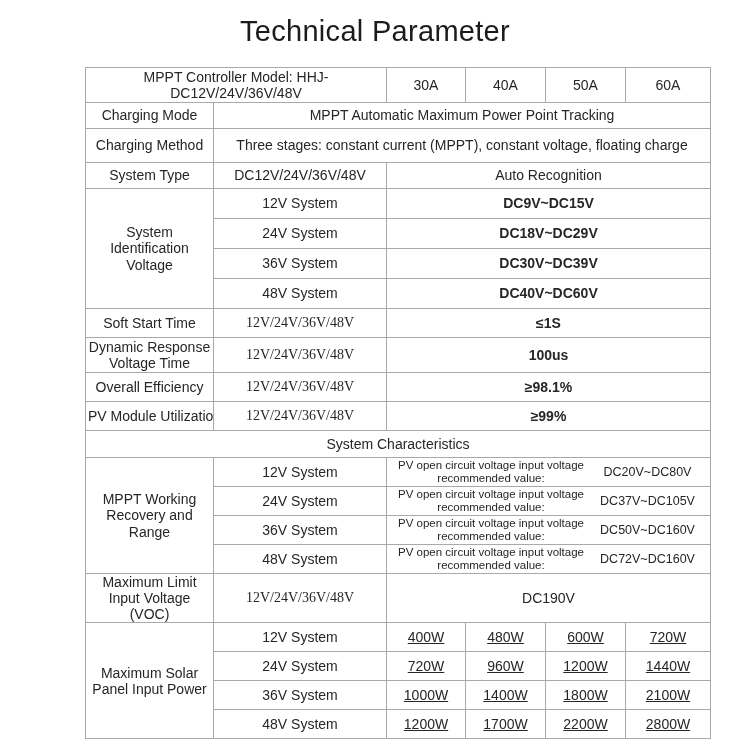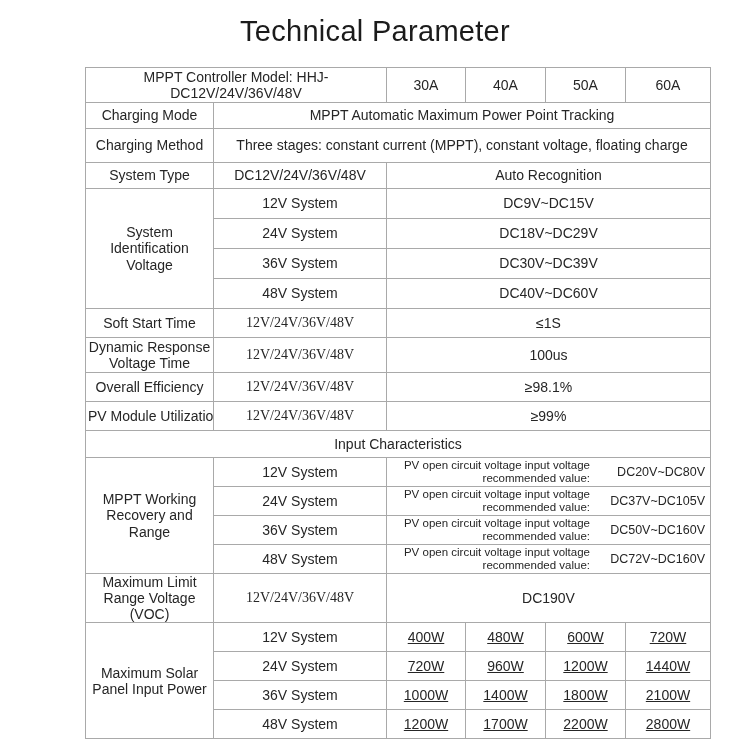--- a/index.html
+++ b/index.html
@@ -51,42 +51,42 @@
   tr.h29 { height: 29px; }
   tr.h27 { height: 27px; }
   tr.h26 { height: 26px; }
   
   td.left   { text-align: left; padding-left: 7px; }
   td.label  { font-size: 13.5px; }
   td.model  { font-size: 13.5px; text-align: left; padding-left: 7px; }
   td.amp    { font-size: 13px; }
   td.sys    { font-size: 14.5px; }
   td.sublbl { font-size: 13.5px; text-align: left; padding-left: 5px; font-family: Liberation Serif, serif; }
-  td.val    { font-size: 14.5px; }
+  td.val    { font-size: 14.5px; font-weight: bold; }
   td.pow    { font-size: 12px; text-decoration: underline; }
   td.nowrap { white-space: nowrap; font-size: 12.5px; }
   td.pvcell { padding: 0; }
   .pvflex {
     display: flex;
     align-items: center;
     width: 100%;
     height: 100%;
     padding: 0 3px;
     box-sizing: border-box;
   }
   .pv-desc {
     width: 198px;
     flex: 0 0 198px;
-    text-align: right;
+    text-align: center;
     font-size: 11.5px;
     line-height: 1.1;
   }
   .pv-val {
     flex: 1 1 auto;
-    text-align: right;
+    text-align: center;
     font-size: 12.5px;
     white-space: nowrap;
   }
 </style>
 </head>
 <body>
 
 <div class="page-title">Technical Parameter</div>
 
 <table class="spec">
@@ -160,21 +160,21 @@
     <td colspan="4" class="val">≥98.1%</td>
   </tr>
 
   <tr class="h29">
     <td class="nowrap">PV Module Utilization</td>
     <td class="sublbl">12V/24V/36V/48V</td>
     <td colspan="4" class="val">≥99%</td>
   </tr>
 
   <tr class="h27">
-    <td colspan="6">Input Characteristics</td>
+    <td colspan="6">System Characteristics</td>
   </tr>
 
   <tr class="h29">
     <td rowspan="4" class="label">MPPT Working Recovery and Range</td>
     <td class="sys">12V System</td>
     <td colspan="4" class="pvcell">
       <div class="pvflex">
         <div class="pv-desc">PV open circuit voltage input voltage recommended value:</div>
         <div class="pv-val">DC20V~DC80V</div>
       </div>
@@ -202,21 +202,21 @@
     <td class="sys">48V System</td>
     <td colspan="4" class="pvcell">
       <div class="pvflex">
         <div class="pv-desc">PV open circuit voltage input voltage recommended value:</div>
         <div class="pv-val">DC72V~DC160V</div>
       </div>
     </td>
   </tr>
 
   <tr class="h35">
-    <td class="label left">Maximum Limit Range Voltage (VOC)</td>
+    <td class="label left">Maximum Limit Input Voltage (VOC)</td>
     <td class="sublbl">12V/24V/36V/48V</td>
     <td colspan="4" class="nowrap">DC190V</td>
   </tr>
 
   <tr class="h29">
     <td rowspan="4" class="label">Maximum Solar Panel Input Power</td>
     <td class="sys">12V System</td>
     <td class="pow">400W</td>
     <td class="pow">480W</td>
     <td class="pow">600W</td>

